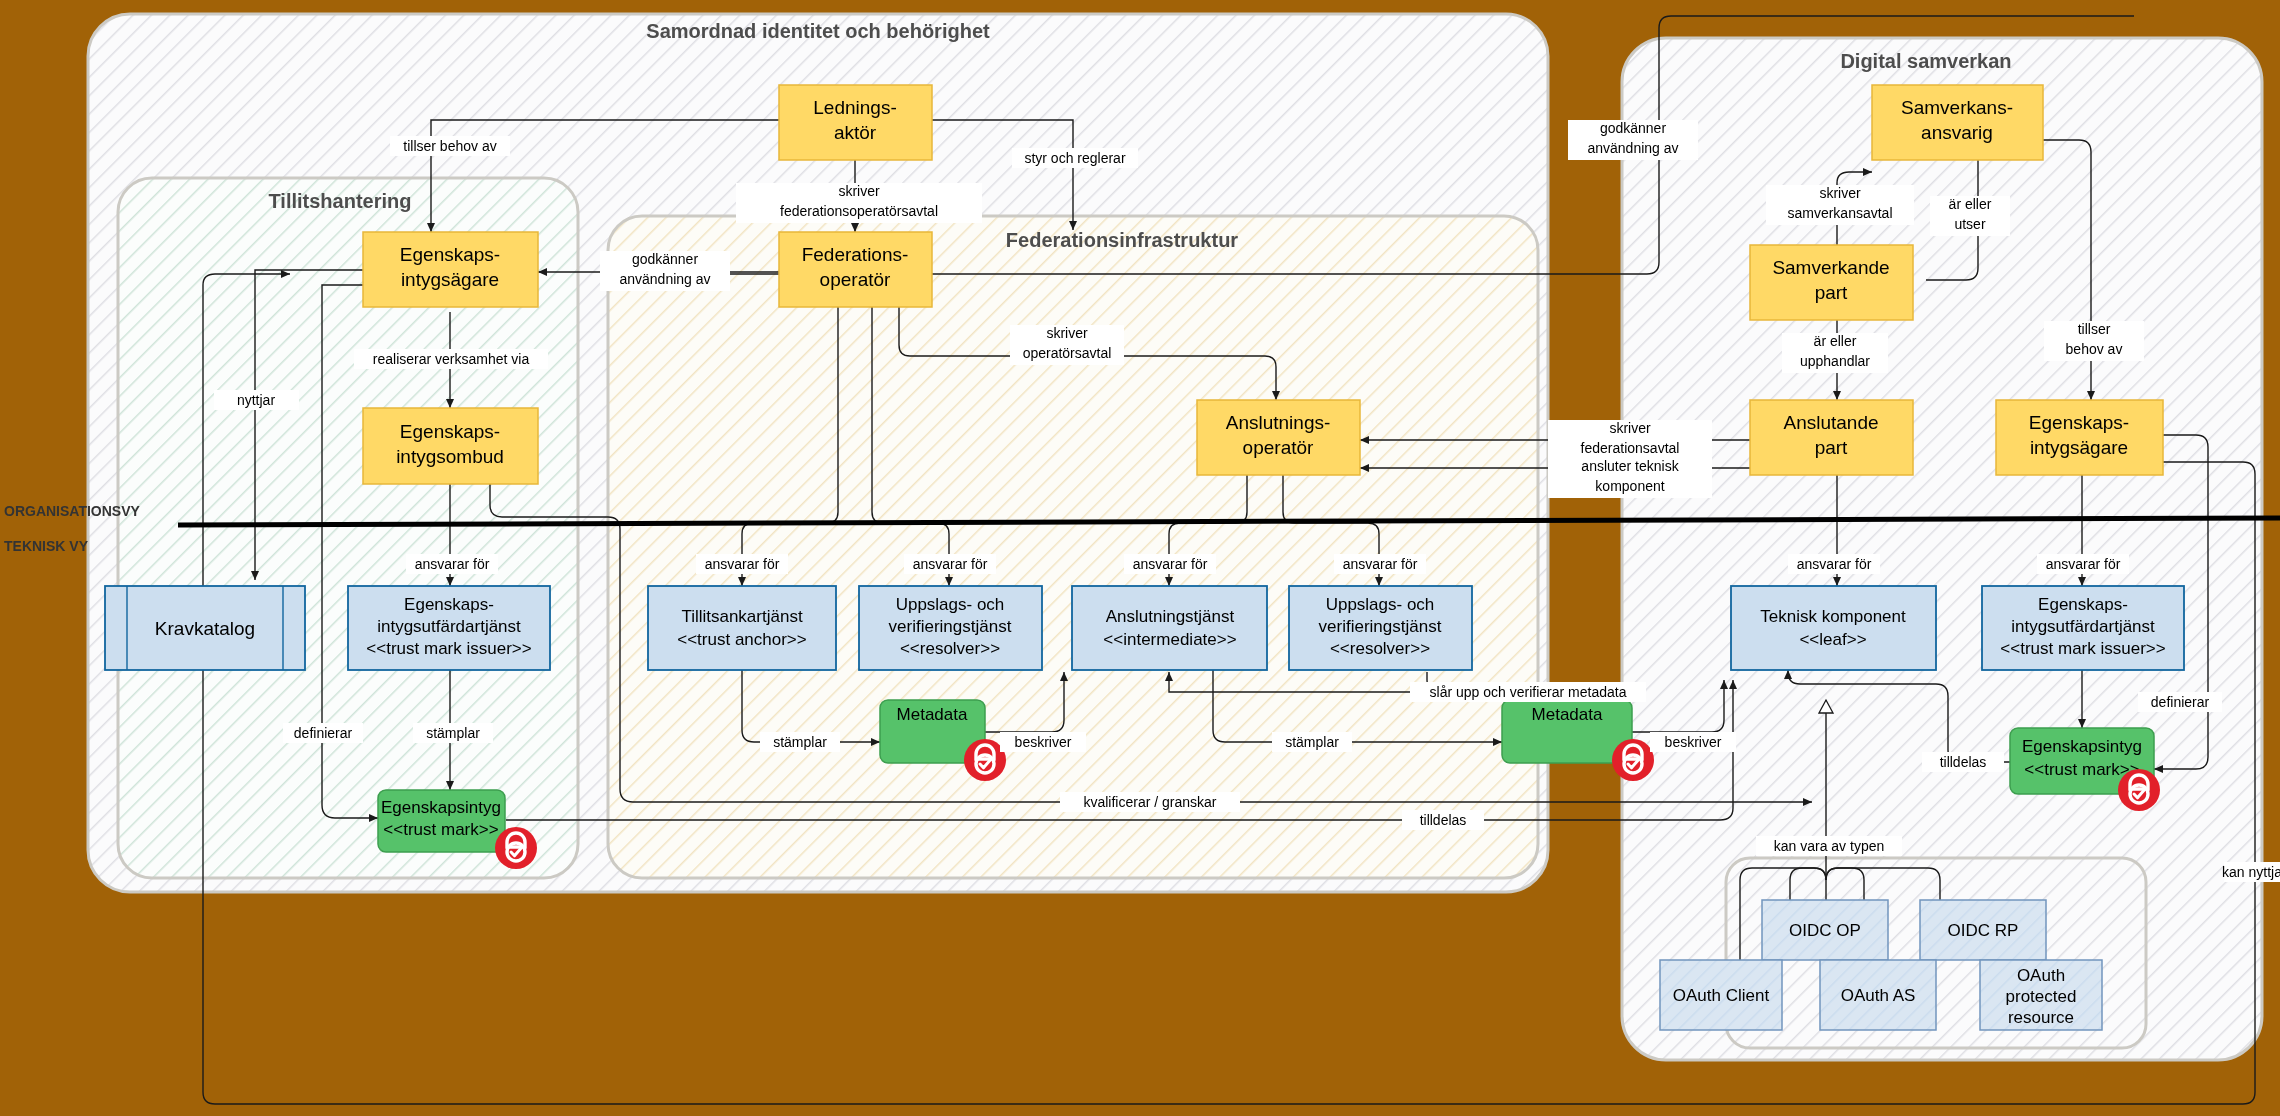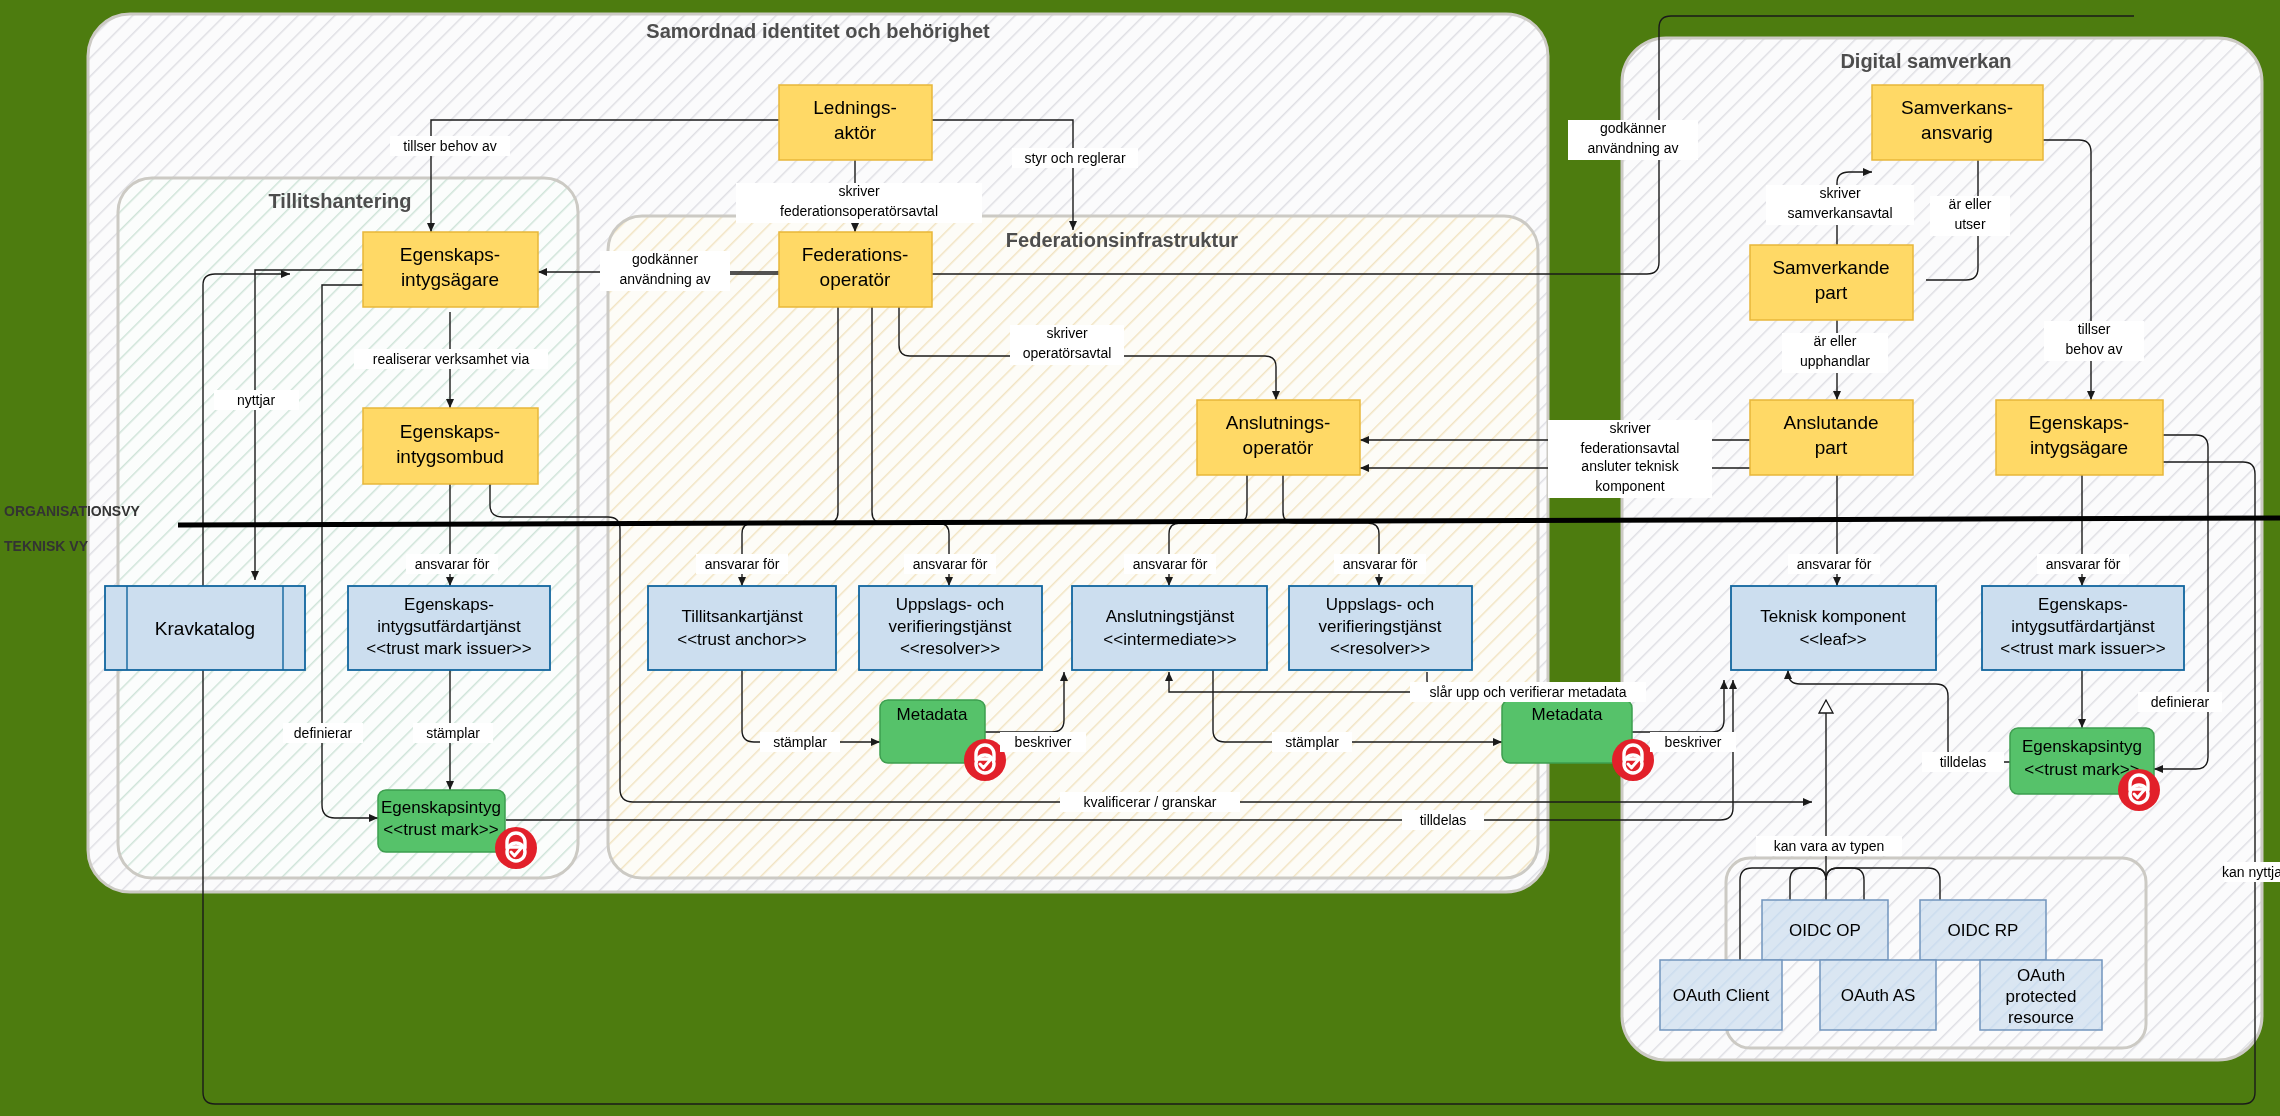--- a/index.html
+++ b/index.html
@@ -1,17 +1,17 @@
 <!DOCTYPE html>
 <html><head>
 <meta charset="utf-8">
 <style>
   html,body{margin:0;padding:0;background:#ffffff;}
   body{font-family:"Liberation Sans","DejaVu Sans",sans-serif;}
-  #stage{position:relative;width:2280px;height:1116px;overflow:hidden;background:#4d7c0f;}
+  #stage{position:relative;width:2280px;height:1116px;overflow:hidden;background:#a16207;}
   svg#canvas{position:absolute;left:0;top:0;width:2280px;height:1116px;}
   .zone-title{font-weight:bold;font-size:20px;fill:#4d4d4d;text-anchor:middle;}
   .node-label{font-size:19px;fill:#000;text-anchor:middle;dominant-baseline:middle;}
   .node-label-sm{font-size:17px;fill:#000;text-anchor:middle;dominant-baseline:middle;}
   .edge-label{font-size:14px;fill:#000;text-anchor:middle;dominant-baseline:middle;}
   .view-label{font-size:14px;font-weight:bold;fill:#333;}
   .edge{fill:none;stroke:#1a1a1a;stroke-width:1.4;}
   .divider{stroke:#000;stroke-width:5;}
   .lbl-bg{fill:#ffffff;}
 </style>

